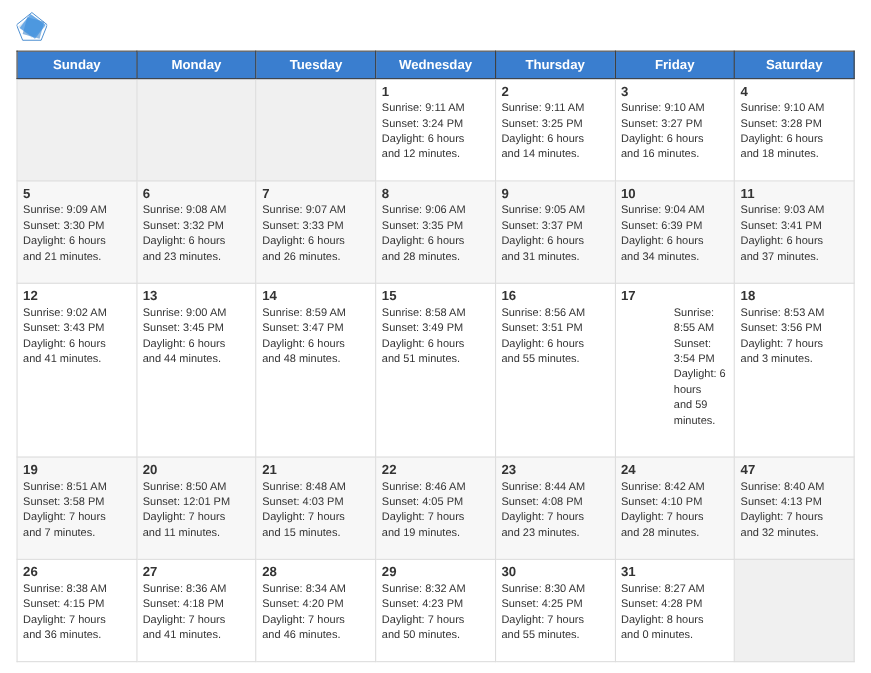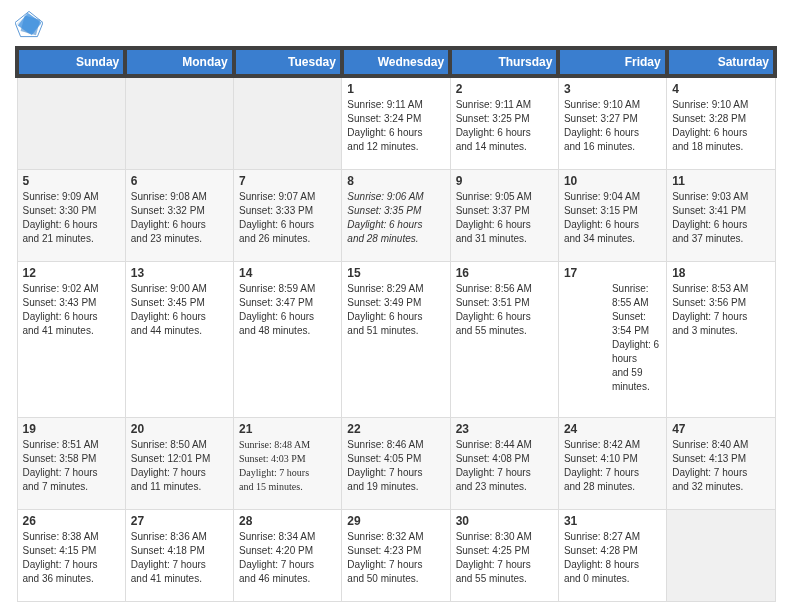--- a/index.html
+++ b/index.html
@@ -58,22 +58,22 @@
       border-collapse: collapse;
       width: 100%;
       table-layout: fixed;
     }
     .calendar th {
       background-color: #3a7ecf;
       color: #fff;
       font-size: 12px;
       font-weight: bold;
       padding: 5px 4px;
-      text-align: right;
-      border: 4px solid #404040;
+      text-align: center;
+      border: 1px solid #404040;
     }
     .calendar td {
       border: 1px solid #ddd;
       vertical-align: top;
       padding: 4px 5px;
       font-size: 10px;
       color: #333;
       background: #fff;
     }
     .calendar tr:nth-child(even) td {
@@ -198,36 +198,36 @@
           </td>
           <td>
             <span class="day-number">7</span>
             <div class="day-info" style="white-space: pre-line;">Sunrise: 9:07 AM
 Sunset: 3:33 PM
 Daylight: 6 hours
 and 26 minutes.</div>
           </td>
           <td>
             <span class="day-number">8</span>
-            <div class="day-info" style="white-space: pre-line; font-style: italic;">Sunrise: 9:06 AM
+            <div class="day-info" style="white-space: pre-line;">Sunrise: 9:06 AM
 Sunset: 3:35 PM
 Daylight: 6 hours
 and 28 minutes.</div>
           </td>
           <td>
             <span class="day-number">9</span>
             <div class="day-info" style="white-space: pre-line;">Sunrise: 9:05 AM
 Sunset: 3:37 PM
 Daylight: 6 hours
 and 31 minutes.</div>
           </td>
           <td>
             <span class="day-number">10</span>
             <div class="day-info" style="white-space: pre-line;">Sunrise: 9:04 AM
-Sunset: 3:15 PM
+Sunset: 6:39 PM
 Daylight: 6 hours
 and 34 minutes.</div>
           </td>
           <td>
             <span class="day-number">11</span>
             <div class="day-info" style="white-space: pre-line;">Sunrise: 9:03 AM
 Sunset: 3:41 PM
 Daylight: 6 hours
 and 37 minutes.</div>
           </td>
@@ -249,21 +249,21 @@
           </td>
           <td>
             <span class="day-number">14</span>
             <div class="day-info" style="white-space: pre-line;">Sunrise: 8:59 AM
 Sunset: 3:47 PM
 Daylight: 6 hours
 and 48 minutes.</div>
           </td>
           <td>
             <span class="day-number">15</span>
-            <div class="day-info" style="white-space: pre-line;">Sunrise: 8:29 AM
+            <div class="day-info" style="white-space: pre-line;">Sunrise: 8:58 AM
 Sunset: 3:49 PM
 Daylight: 6 hours
 and 51 minutes.</div>
           </td>
           <td>
             <span class="day-number">16</span>
             <div class="day-info" style="white-space: pre-line;">Sunrise: 8:56 AM
 Sunset: 3:51 PM
 Daylight: 6 hours
 and 55 minutes.</div>
@@ -293,21 +293,21 @@
           </td>
           <td>
             <span class="day-number">20</span>
             <div class="day-info" style="white-space: pre-line;">Sunrise: 8:50 AM
 Sunset: 12:01 PM
 Daylight: 7 hours
 and 11 minutes.</div>
           </td>
           <td>
             <span class="day-number">21</span>
-            <div class="day-info" style="white-space: pre-line; font-family: Liberation Serif, serif;">Sunrise: 8:48 AM
+            <div class="day-info" style="white-space: pre-line;">Sunrise: 8:48 AM
 Sunset: 4:03 PM
 Daylight: 7 hours
 and 15 minutes.</div>
           </td>
           <td>
             <span class="day-number">22</span>
             <div class="day-info" style="white-space: pre-line;">Sunrise: 8:46 AM
 Sunset: 4:05 PM
 Daylight: 7 hours
 and 19 minutes.</div>

